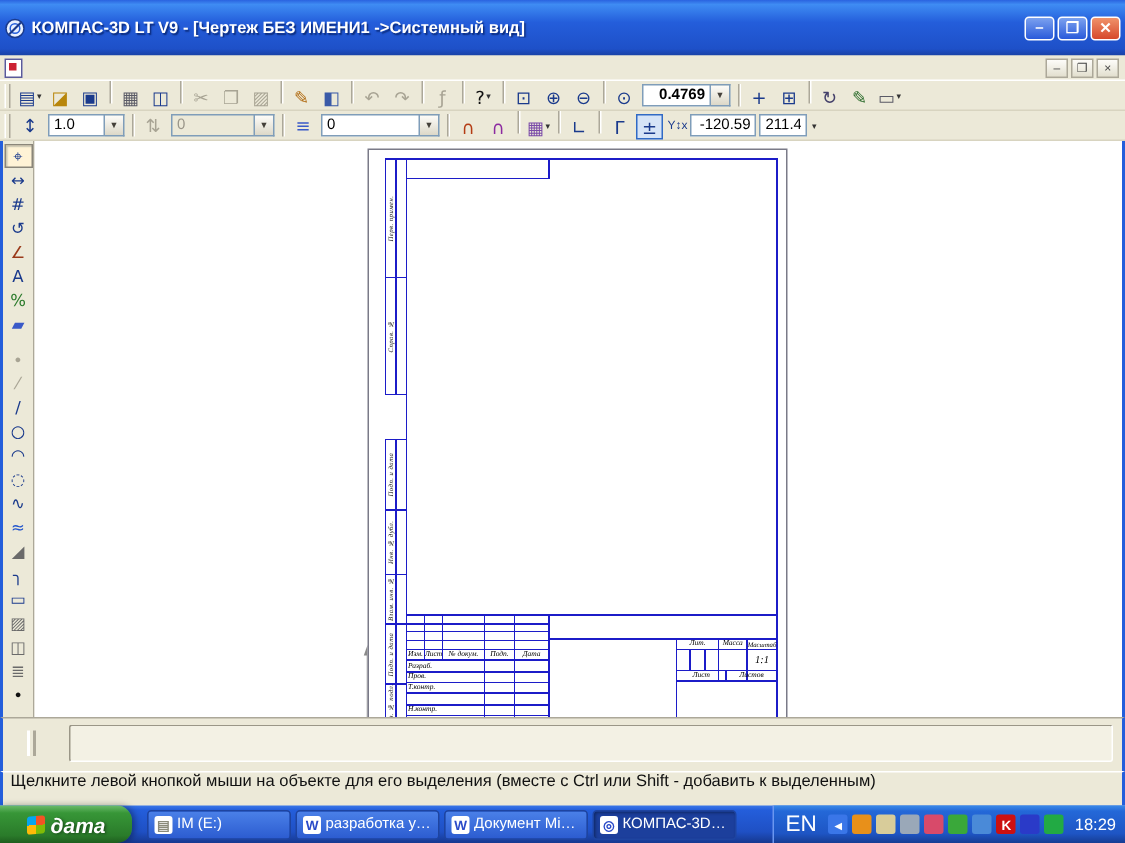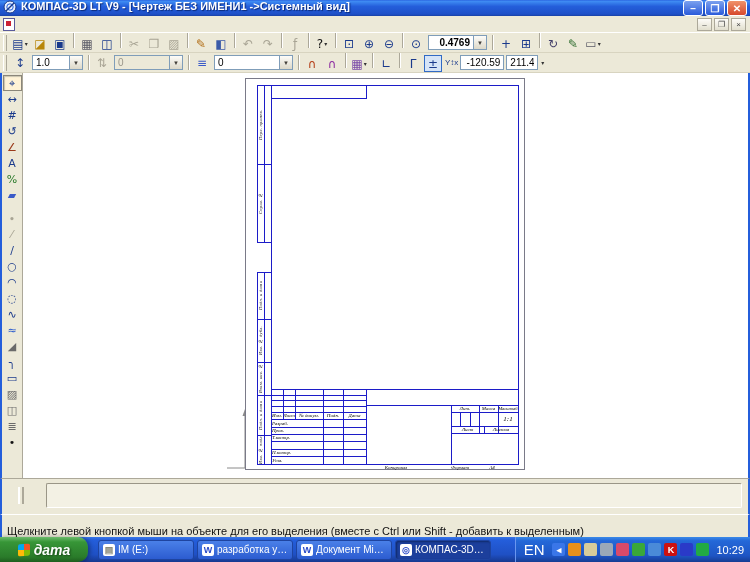--- a/index.html
+++ b/index.html
@@ -1,21 +1,21 @@
 <!DOCTYPE html>
 <html><head>
 <meta charset="utf-8">
 <style>
   *{box-sizing:border-box;margin:0;padding:0}
   html,body{width:750px;height:562px;overflow:hidden}
   body{font-family:"Liberation Sans",sans-serif;background:#ece9d8;position:relative}
   .app{width:750px;height:562px;display:flex;flex-direction:column}
 
   
-  .titlebar{height:16px;background:linear-gradient(180deg,#2a63e0 0%,#3f8cf3 8%,#245edb 40%,#1e50c8 88%,#1941a5 100%);display:flex;padding:0 3px;color:#fff}
+  .titlebar{height:37px;background:linear-gradient(180deg,#2a63e0 0%,#3f8cf3 8%,#245edb 40%,#1e50c8 88%,#1941a5 100%);display:flex;align-items:center;padding:0 3px;color:#fff}
   .title-ico{width:14px;height:14px;margin-right:4px;flex:none}
   .title-text{font-size:11px;font-weight:bold;text-shadow:1px 1px 1px #0a2a7a;white-space:nowrap;overflow:hidden;flex:1}
   .cap-btns{display:flex;gap:2px}
   .cap-btn{width:20px;height:16px;border-radius:3px;border:1px solid #fff;display:flex;align-items:center;justify-content:center;font-size:10px;font-weight:bold;color:#fff;background:linear-gradient(180deg,#7ba1ef,#2a5ada)}
   .cap-btn.close{background:linear-gradient(180deg,#f0926a,#d6492c)}
 
   
   .menubar{height:17px;background:#ece9d8;display:flex;align-items:center;border-bottom:1px solid #fff;padding:0 2px}
   .doc-ico{width:12px;height:13px;background:#fff;border:1px solid #5a5a9a;margin:0 4px 0 1px;position:relative;flex:none}
   .doc-ico::after{content:"";position:absolute;left:2px;top:2px;width:5px;height:5px;background:#c23}
@@ -53,21 +53,21 @@
   .sheet svg{position:absolute;left:0;top:0}
   .vtext{position:absolute;width:7px;display:flex;align-items:center;justify-content:center;writing-mode:vertical-rl;transform:rotate(180deg);font:italic 4.5px "Liberation Serif",serif;color:#101010;letter-spacing:.3px;white-space:nowrap;overflow:hidden}
   .sl{position:absolute;font:italic 5px "Liberation Serif",serif;color:#000;display:flex;align-items:center;justify-content:center;white-space:nowrap;overflow:hidden}
   .sl.left{justify-content:flex-start;padding-left:1px}
   .axes{position:absolute;left:196px;top:330px;width:30px;height:70px}
 
   
   .prop-panel{height:36px;background:#ece9d8;border-left:2px solid #245edb;border-right:2px solid #245edb;border-top:1px solid #aca899;position:relative}
   .prop-box{position:absolute;left:44px;right:6px;top:4px;bottom:6px;background:#f3f1e4;border:1px solid;border-color:#9a9687 #fff #fff #9a9687;border-radius:2px}
   .prop-grip{position:absolute;left:16px;top:8px;bottom:10px;width:6px;border-left:2px solid #fff;border-right:2px solid #aca899}
-  .statusbar{height:23px;background:#ece9d8;border-left:2px solid #245edb;border-right:2px solid #245edb;border-top:1px solid #fff;box-shadow:0 -1px 0 #aca899;display:flex;align-items:flex-end;padding:0 5px}
+  .statusbar{height:23px;background:#ece9d8;border-left:2px solid #245edb;border-right:2px solid #245edb;border-top:1px solid #fff;box-shadow:0 -1px 0 #aca899;display:flex;align-items:flex-start;padding:0 5px}
   .status-text{font-size:11px;color:#111;white-space:nowrap;overflow:hidden}
 
   
   .taskbar{height:25px;background:linear-gradient(180deg,#3a77e8 0%,#245edb 12%,#1f50c4 70%,#16388f 100%);display:flex;align-items:stretch}
   .startbtn{width:88px;background:linear-gradient(180deg,#6cbb6c 0%,#379637 20%,#2a7b2a 80%,#1e5e1e 100%);border-radius:0 10px 10px 0;display:flex;align-items:center;justify-content:center;gap:4px;color:#fff;font-style:italic;font-weight:bold;font-size:14px;text-shadow:1px 1px 2px #1a4a1a;box-shadow:2px 0 4px rgba(0,0,0,.35)}
   .winflag{width:12px;height:12px;border-radius:2px;background:conic-gradient(#f35325 0 25%,#81bc06 0 50%,#ffba08 0 75%,#05a6f0 0);transform:skewY(-4deg)}
   .tasks{display:flex;align-items:center;gap:3px;padding-left:10px}
   .task{width:96px;height:20px;border-radius:3px;border:1px solid #1e44a0;background:linear-gradient(180deg,#4a80e8,#2c5cd0);display:flex;align-items:center;gap:3px;padding:0 4px;color:#fff}
   .task.active{background:#1c3f9c;box-shadow:inset 1px 1px 2px #102a6a}
   .ticon{width:12px;height:12px;background:#fff;border-radius:2px;font:bold 9px/12px "Liberation Sans",sans-serif;text-align:center;flex:none}
@@ -424,16 +424,16 @@
           <span class="tray-ico" style="background: rgb(204, 17, 17);">
             <span>K</span>
           </span>
           <span class="tray-ico" style="background: rgb(42, 58, 200);">
             <span></span>
           </span>
           <span class="tray-ico" style="background: rgb(34, 170, 68);">
             <span></span>
           </span>
         </span>
-      <span class="tray-time">10:29</span>
+      <span class="tray-time">18:29</span>
     </div>
   </div>
 </div>
 
 </body></html>

